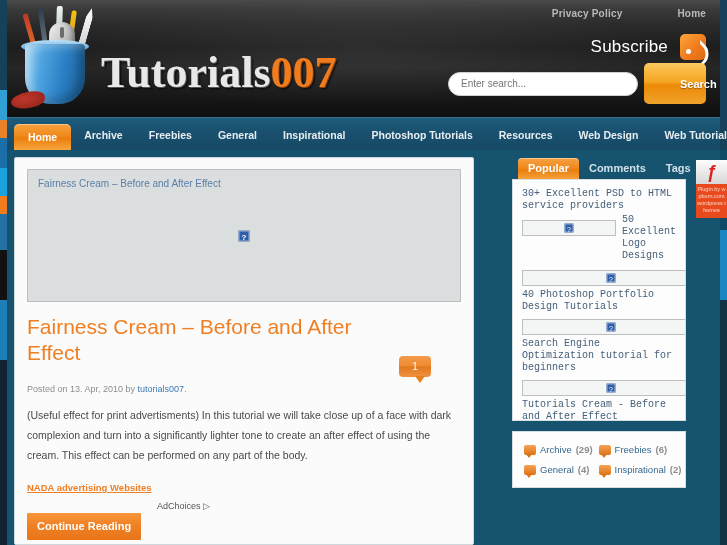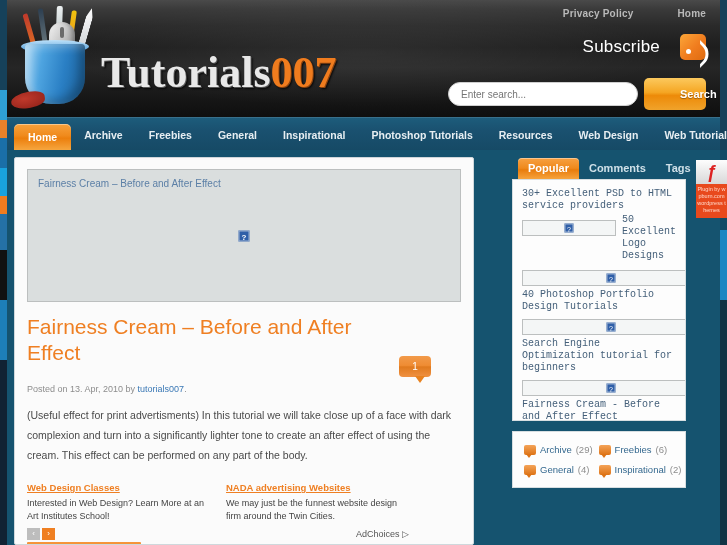--- a/index.html
+++ b/index.html
@@ -55,21 +55,21 @@
       linear-gradient(180deg,#4a4a4a 0%, #3a3a3a 8%, #2a2a2a 22%,
                       #1e1e1e 40%, #262626 58%, #1a1a1a 78%, #0e0e0e 100%);
     overflow: hidden;
   }
   .header::after{
     content:""; position:absolute; left:0; right:0; top:0; bottom:0;
     background: radial-gradient(ellipse at 50% 45%, rgba(255,255,255,.07), rgba(0,0,0,0) 60%);
     pointer-events:none;
   }
 
-  .topbar { position: absolute; top: 8px; right: 14px; display: flex; gap: 44px; z-index: 4;}
+  .topbar { position: absolute; top: 8px; right: 14px; display: flex; gap: 55px; z-index: 4;}
   .topbar a {
     color: #b9b9b9; font-size: 10px; font-weight: bold; text-decoration: none;
     letter-spacing: .2px;
   }
 
   
   .logo-wrap { position: absolute; left: 2px; top: 6px; display: flex; align-items: flex-end; z-index: 4;}
   .cup {
     position: relative; width: 96px; height: 105px;
   }
@@ -114,48 +114,48 @@
     color: #e8e8e8;
     text-shadow: 1px 1px 0 #555, 2px 2px 2px rgba(0,0,0,.8);
   }
   .sitetitle .b {
     color: #f07c1e;
     text-shadow: 1px 1px 0 #8a4310, 2px 2px 2px rgba(0,0,0,.8);
   }
 
   
   .subscribe-row {
-    position:absolute; right: 14px; top: 34px; display:flex; align-items:center; gap:20px; z-index:4;
+    position:absolute; right: 14px; top: 34px; display:flex; align-items:center; gap:12px; z-index:4;
   }
   .subscribe-label { color:#fff; font-size:17px; letter-spacing:.2px; }
   .rss {
     width:26px; height:26px; border-radius:5px;
     background: linear-gradient(135deg,#fba739 0%, #f07c1e 55%, #dd6a10 100%);
     position:relative;
   }
   .rss::before{
     content:""; position:absolute; left:6px; bottom:6px; width:5px;height:5px;border-radius:50%;background:#fff;
   }
   .rss::after{
     content:""; position:absolute; left:6px; bottom:6px; width:14px;height:14px;
     border:3px solid #fff; border-left-color:transparent; border-bottom-color:transparent;
     border-radius:0 14px 0 0; transform: rotate(45deg); transform-origin: 0 100%;
   }
 
   
   .search-row {
-    position:absolute; right: 14px; bottom: 7px; display:flex; align-items:center; gap:6px; z-index:4;
+    position:absolute; right: 14px; bottom: 13px; display:flex; align-items:center; gap:6px; z-index:4;
   }
   .search-input {
     width: 190px; height: 24px; border-radius: 12px; border: 1px solid #cfcfcf;
     background: #fff; padding: 0 12px; font-size: 10px; color:#777;
     font-family: "Liberation Sans", sans-serif; outline:none;
   }
   .search-btn {
-    width:62px; height:32px; border:none; border-radius: 5px;
+    width:62px; height:41px; border:none; border-radius: 5px;
     background: linear-gradient(180deg,#fcc95e 0%, #f5a623 45%, #ed8a08 55%, #f0a32b 100%);
     color:#fff; font-size:11px; font-weight:bold; cursor:pointer;
     text-shadow: 0 1px 1px rgba(0,0,0,.35);
     font-family: "Liberation Sans", sans-serif;
     padding-left: 36px;
   }
 
   
   .navbar {
     height: 33px; position: relative;
@@ -287,21 +287,21 @@
     width:12px; height:10px; border-radius:2px; flex:none;
     background: linear-gradient(180deg,#f4a358,#dd7316);
     position:relative;
   }
   .cat-icon::after{
     content:""; position:absolute; left:2px; bottom:-3px;
     border-left:3px solid transparent; border-right:3px solid transparent;
     border-top:4px solid #dd7316;
   }
   .cat-name { color:#35698f; }
-  .cat-count { color:#8d8d8d; }
+  .cat-count { color:#8d8d8d;font-weight:bold; }
 
   
   .plugin-badge {
     position:absolute; right:0; top:160px; width:31px; z-index:6;
     background:#e8491d; text-align:center; padding-bottom:4px;
   }
   .flash-icon {
     width:31px; height:24px; background: linear-gradient(180deg,#fdfdfd,#d8d8d8);
     display:flex; align-items:center; justify-content:center;
   }
@@ -377,30 +377,21 @@
       <h1 class="post-title">Fairness Cream – Before and After Effect</h1>
 
       <div class="post-meta">
         <span>Posted on 13. Apr, 2010 by </span><a href="#">tutorials007</a><span>.</span>
       </div>
 
       <p class="post-body">(Useful effect for print advertisments) In this tutorial we will take close up of a face with dark complexion and turn into a significantly lighter tone to create an after effect of using the cream. This effect can be performed on any part of the body.</p>
 
       <div class="ads">
         <div class="ad">
-          <a class="ad-title" href="#">Web Design Classes</a>
-          <div class="ad-text">Interested in Web Design? Learn More at an Art Institutes School!</div>
-          <div class="ad-nav">
-            <span class="ad-arrow prev">‹</span>
-            <span class="ad-arrow next">›</span>
-          </div>
-        </div>
-        <div class="ad">
           <a class="ad-title" href="#">NADA advertising Websites</a>
-          <div class="ad-text">We may just be the funnest website design firm around the Twin Cities.</div>
           <div class="adchoices">AdChoices ▷</div>
         </div>
       </div>
 
       <button class="continue">Continue Reading</button>
     </div>
 
     <div class="sidebar">
 
       <div class="tabs">
@@ -425,21 +416,21 @@
         <div class="pop-item">40 Photoshop Portfolio Design Tutorials</div>
 
         <div class="pop-thumb wide">
           <span class="bi">?</span>
         </div>
         <div class="pop-item">Search Engine Optimization tutorial for beginners</div>
 
         <div class="pop-thumb wide">
           <span class="bi">?</span>
         </div>
-        <div class="pop-item">Fairness Cream - Before and After Effect</div>
+        <div class="pop-item">Tutorials Cream - Before and After Effect</div>
       </div>
 
       <div class="cat-widget">
         <div class="cat-grid">
           <div class="cat-item">
             <span class="cat-icon"></span>
             <span class="cat-name">Archive</span>
             <span class="cat-count">(29)</span>
           </div>
           <div class="cat-item">

